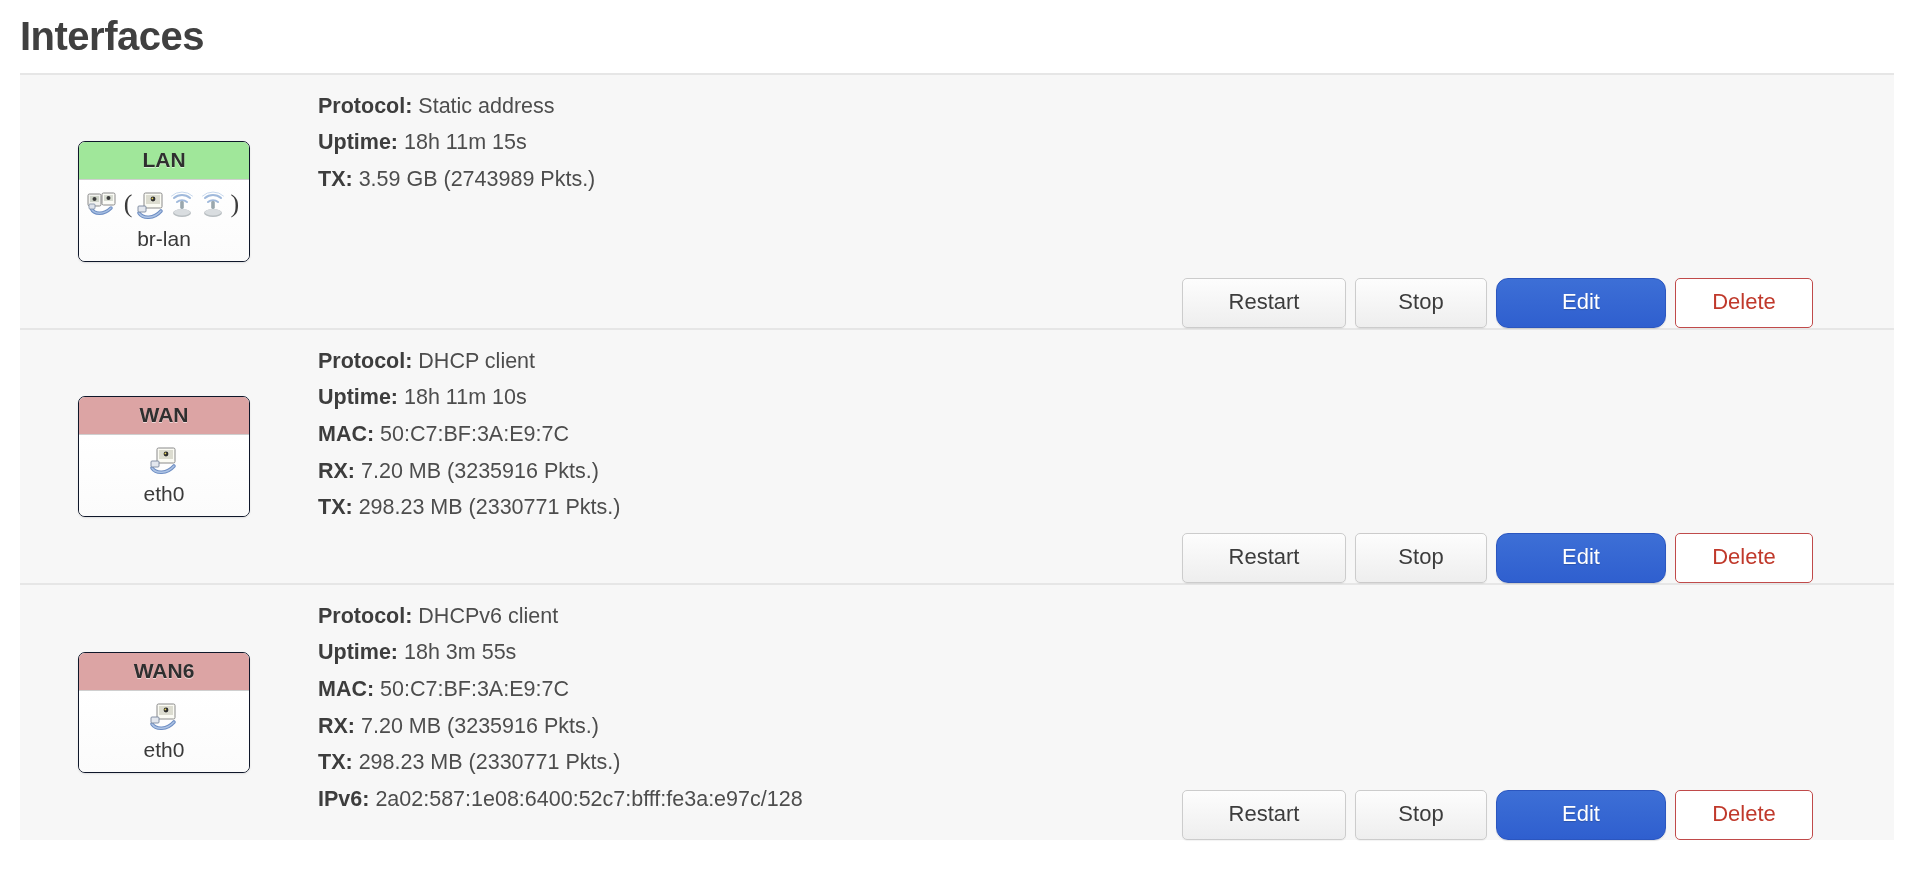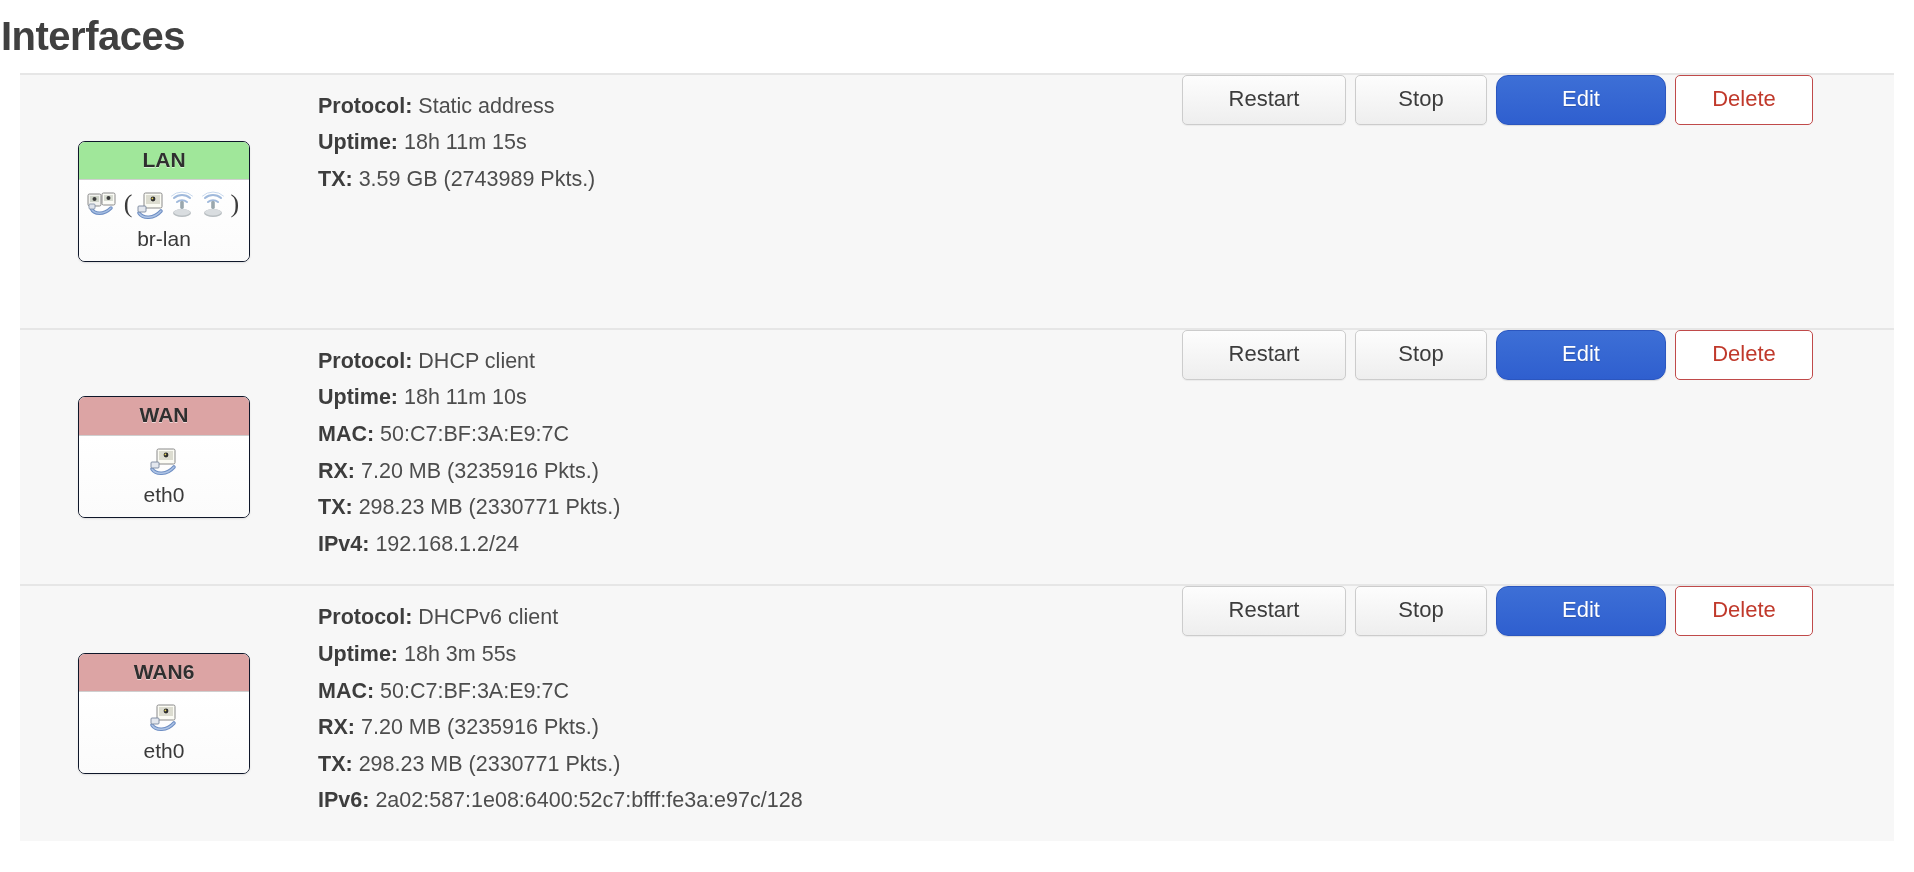--- a/index.html
+++ b/index.html
@@ -22,21 +22,21 @@
     position: relative;
     box-sizing: border-box;
   }
 
   .page-title {
     font-size: 40px;
     font-weight: bold;
     color: #404040;
     letter-spacing: -0.5px;
     margin: 0;
-    padding: 14px 0 14px 1px;
+    padding: 14px 0 14px 20px;
     line-height: 1.12;
   }
 
   .iface-table {
     margin: 0 20px 0 20px;
     border-top: 2px solid #e6e6e6;
   }
 
   .iface-row {
     display: flex;
@@ -127,21 +127,21 @@
   }
   .info-line b {
     font-weight: bold;
     color: #3d3d3d;
   }
 
   
   .btn-col {
     flex: 0 0 712px;
     display: flex;
-    align-items: flex-start;
+    align-items: flex-end;
     justify-content: flex-start;
     gap: 9px;
     padding-right: 20px;
     box-sizing: border-box;
   }
 
   .btn {
     font-family: "Liberation Sans", sans-serif;
     font-size: 22px;
     line-height: 1;
@@ -295,21 +295,20 @@
           </div>
         </div>
       </div>
 
       <div class="info-col">
         <div class="info-line"><b>Protocol:</b> <span>DHCP client</span></div>
         <div class="info-line"><b>Uptime:</b> <span>18h 11m 10s</span></div>
         <div class="info-line"><b>MAC:</b> <span>50:C7:BF:3A:E9:7C</span></div>
         <div class="info-line"><b>RX:</b> <span>7.20 MB (3235916 Pkts.)</span></div>
         <div class="info-line"><b>TX:</b> <span>298.23 MB (2330771 Pkts.)</span></div>
-        <div class="info-line"><b>IPv4:</b> <span>192.168.1.2/24</span></div>
       </div>
 
       <div class="btn-col">
         <div class="btn btn-neutral btn-restart">Restart</div>
         <div class="btn btn-neutral btn-stop">Stop</div>
         <div class="btn btn-primary btn-edit">Edit</div>
         <div class="btn btn-danger btn-delete">Delete</div>
       </div>
     </div>
 

